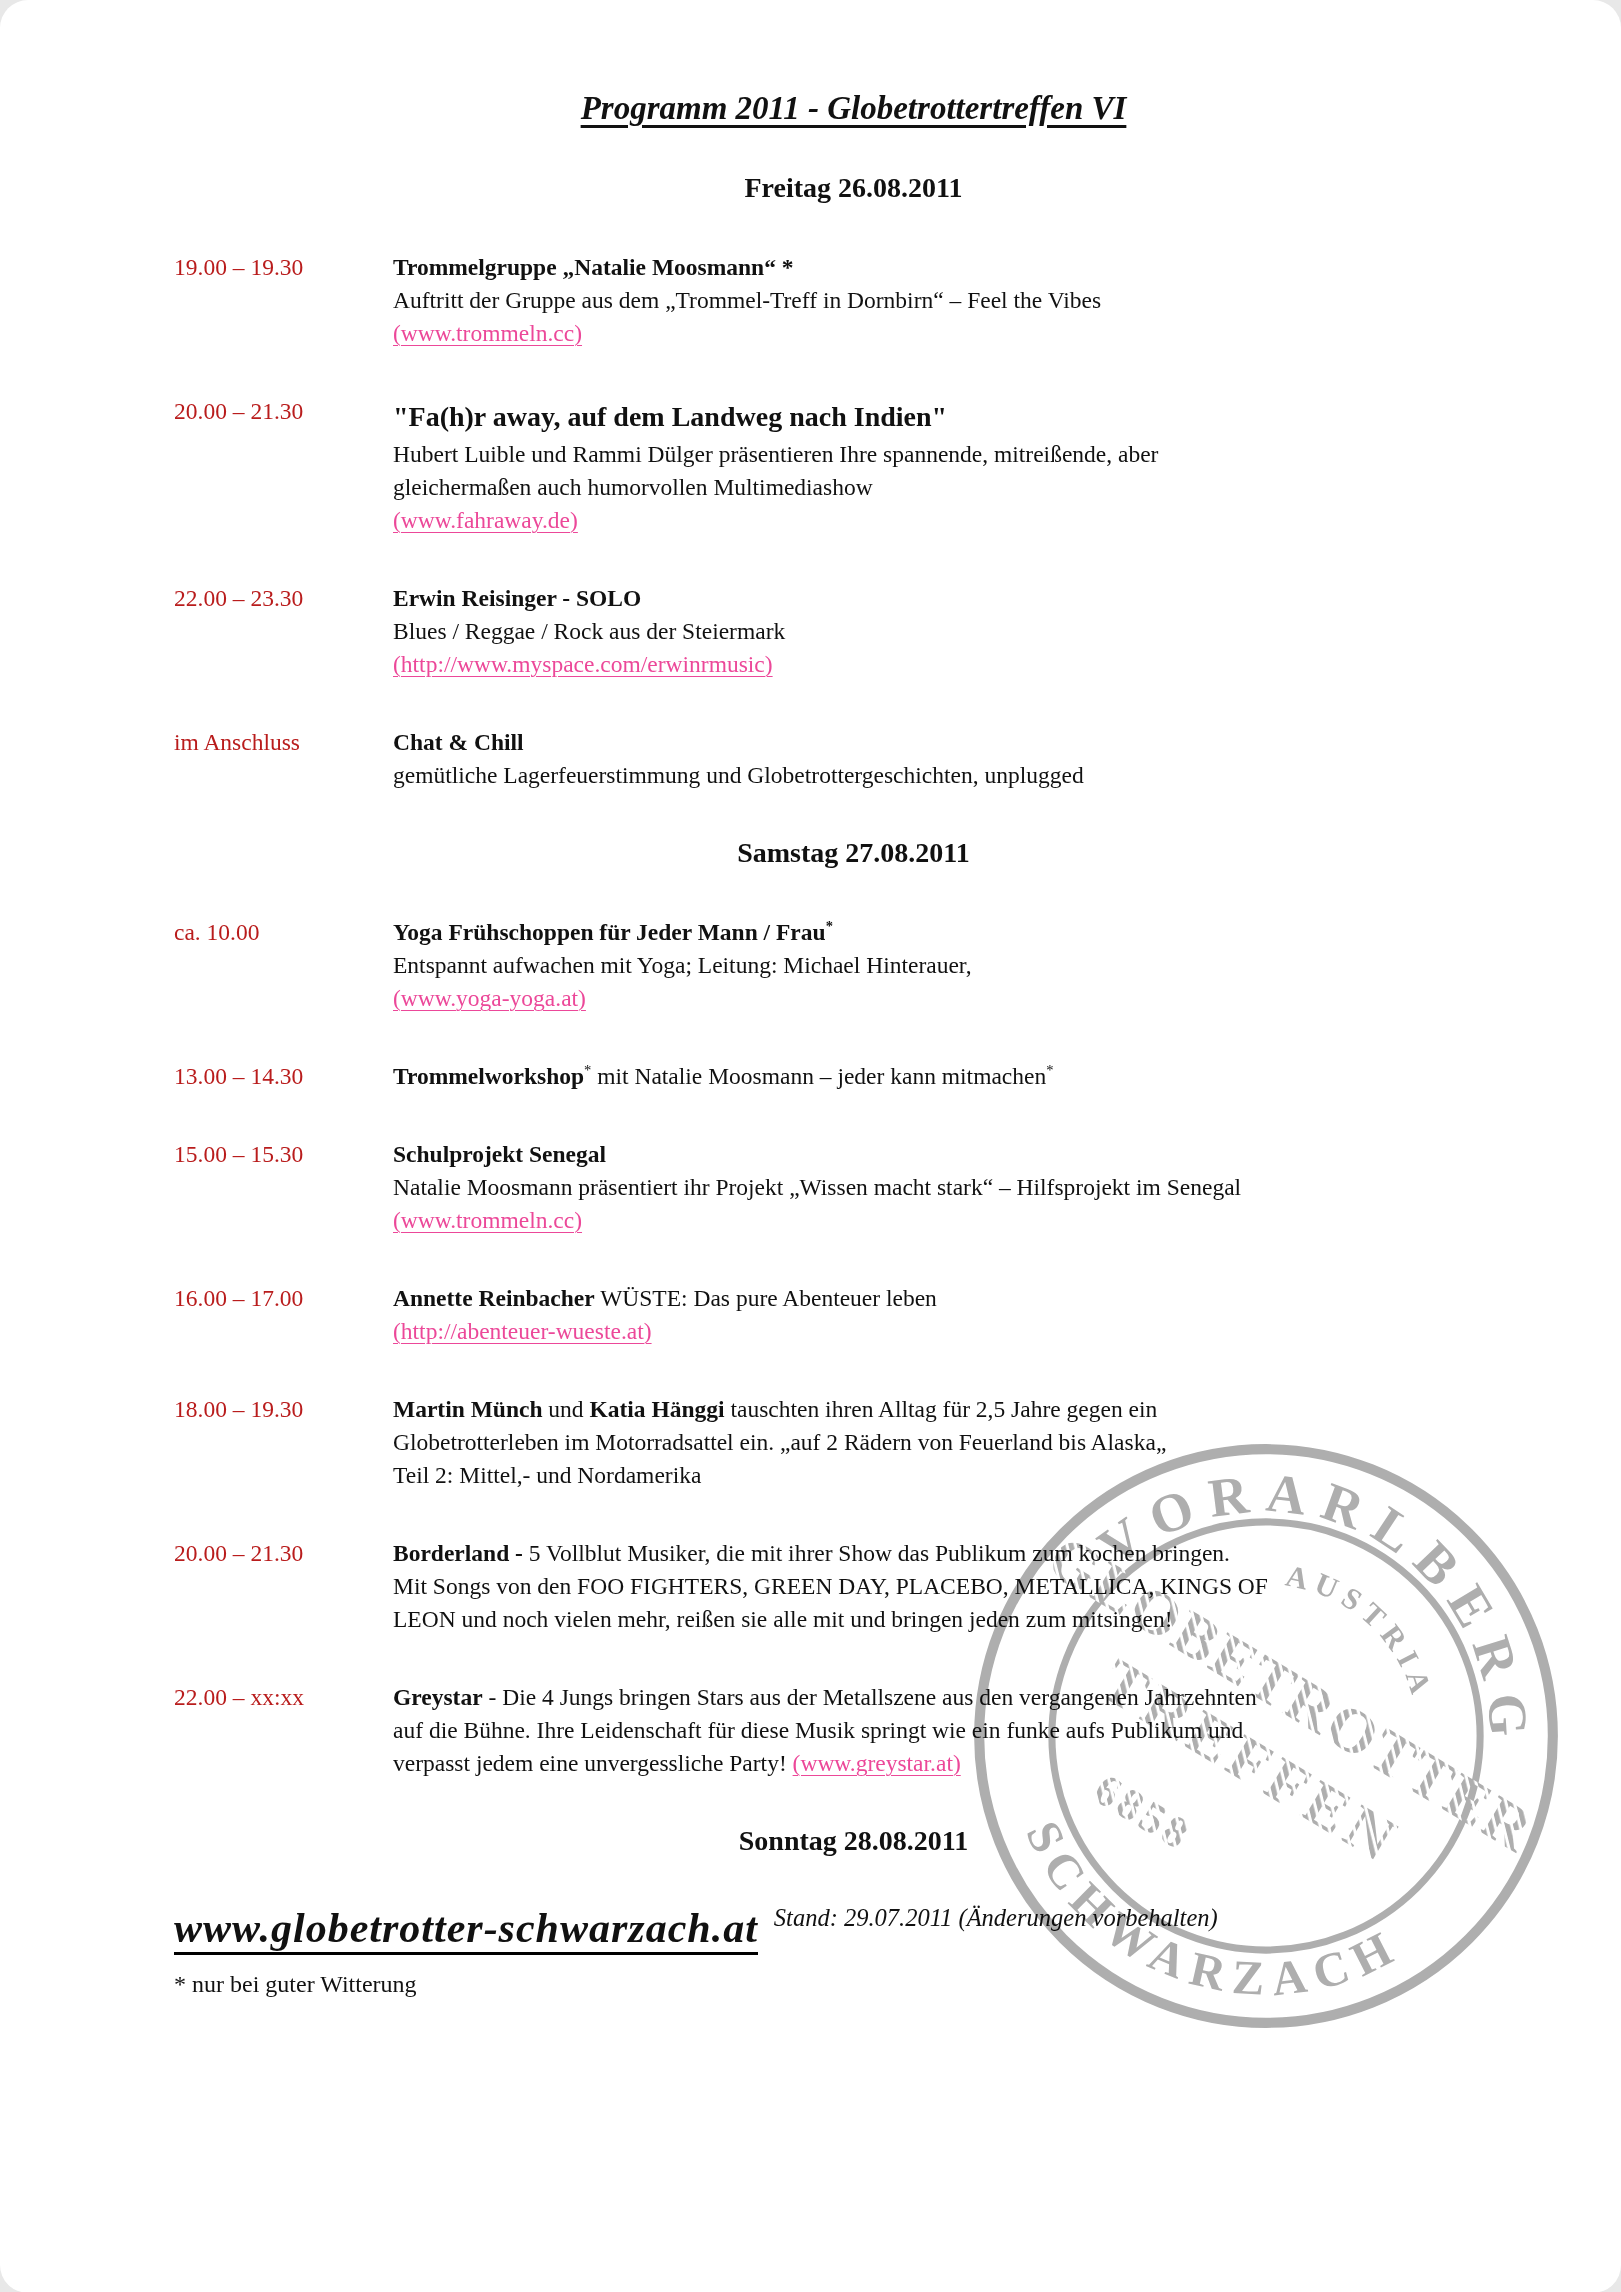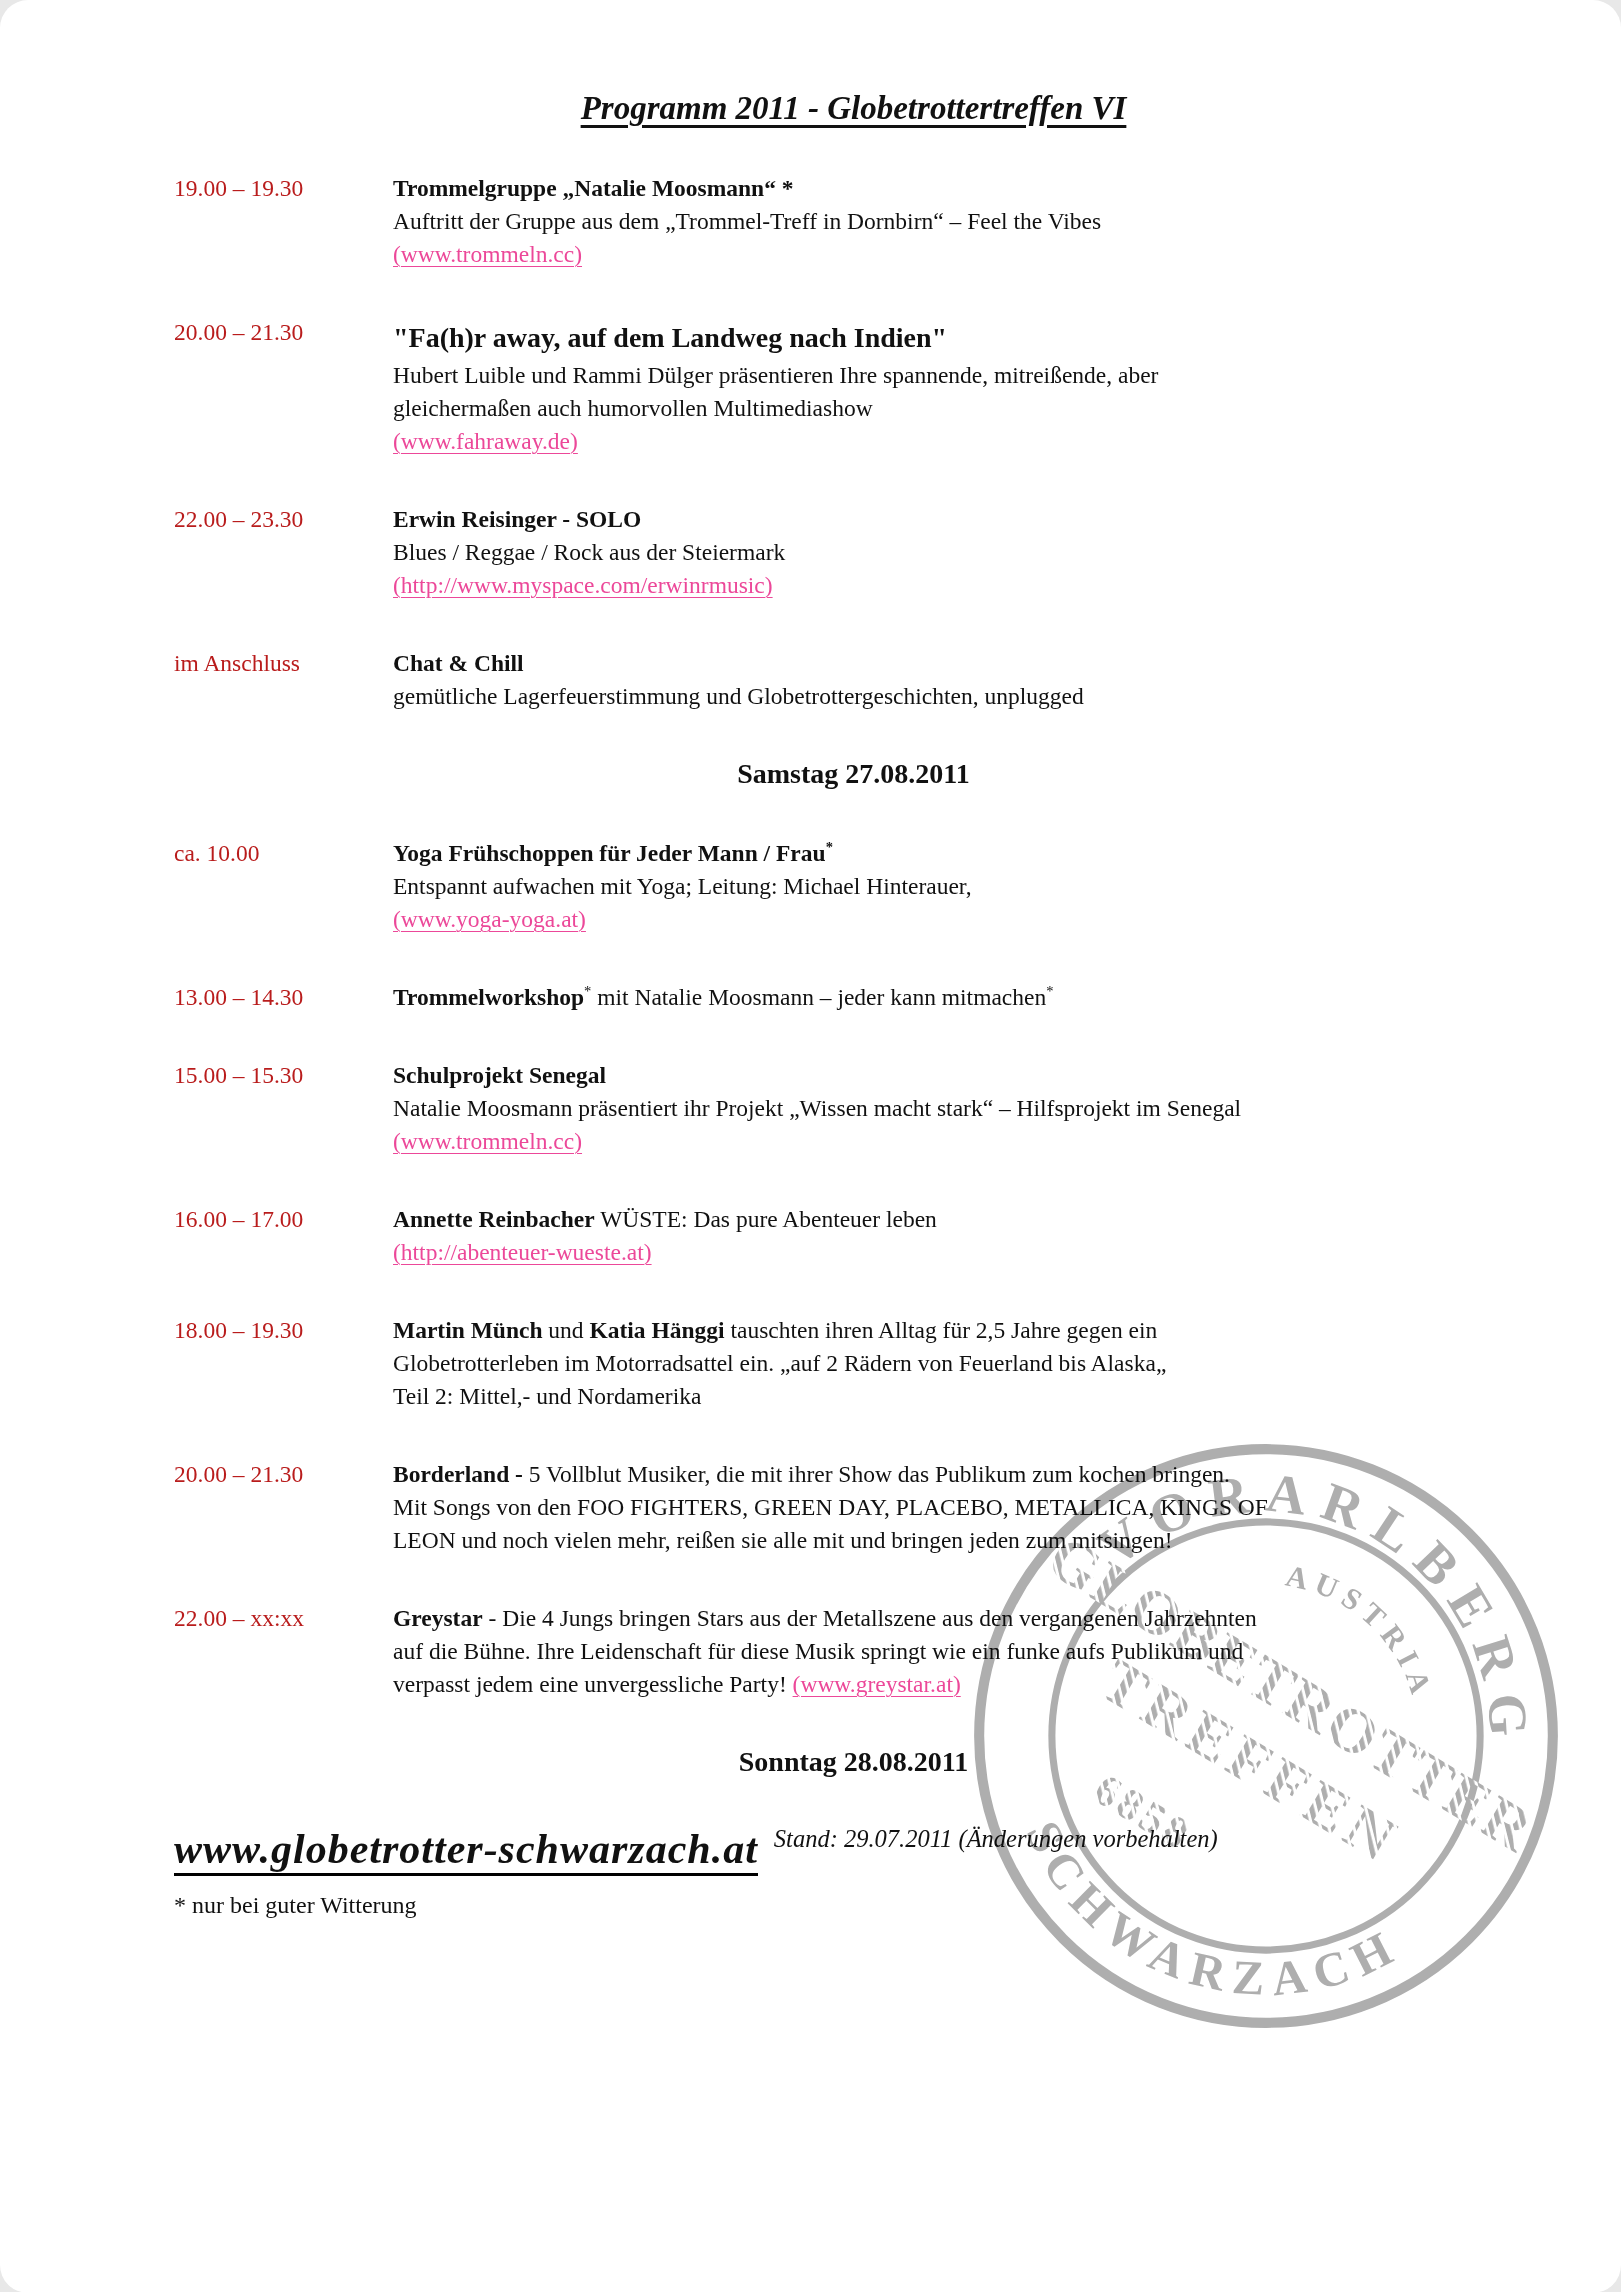--- a/index.html
+++ b/index.html
@@ -60,20 +60,21 @@
   .stamp text{font-family:"Liberation Serif", serif;font-weight:bold;}
 </style>
 </head>
 <body>
 
 <div class="page">
   <div class="content-layer">
     <h1>Programm 2011 - Globetrottertreffen VI</h1>
     <div id="schedule">
         <section>
+          <h2>Freitag 26.08.2011</h2>
           <div class="event">
             <div class="time">19.00 – 19.30</div>
             <div class="content">
               <div class="line"><span class="b">Trommelgruppe „Natalie Moosmann“ *</span></div>
               <div class="line"><span class="">Auftritt der Gruppe aus dem „Trommel-Treff in Dornbirn“ – Feel the Vibes</span></div>
               <div class="line"><span class="lnk">(www.trommeln.cc)</span></div>
             </div>
           </div>
           <div class="event">
             <div class="time">20.00 – 21.30</div>

